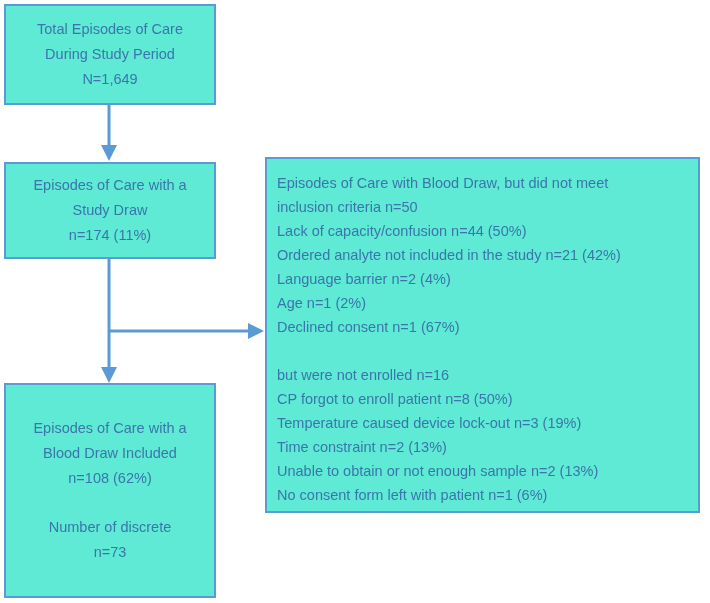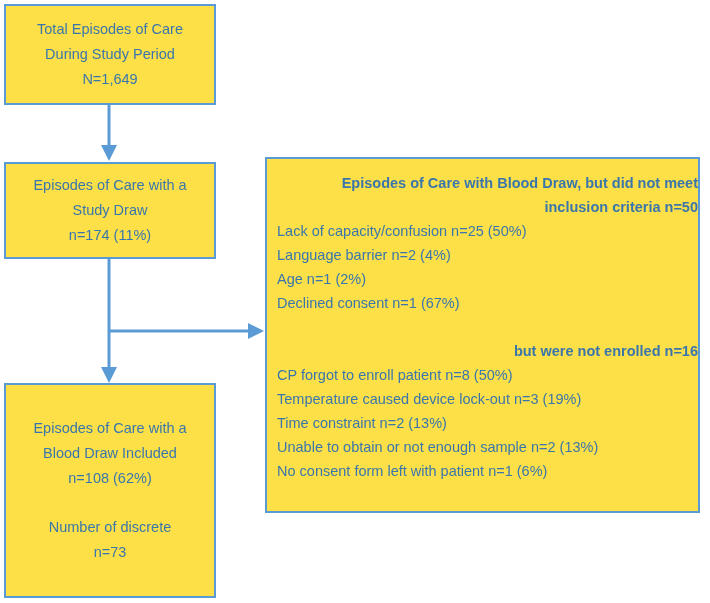--- a/index.html
+++ b/index.html
@@ -18,42 +18,41 @@
     position: absolute;
     left: 0;
     top: 0;
     width: 710px;
     height: 603px;
   }
   .node {
     position: absolute;
     box-sizing: border-box;
     border: 2px solid #5b9bd5;
-    background: #fde047;
+    background: #5eead4;
     color: #3a76ab;
   }
   .node-center {
     display: flex;
     flex-direction: column;
     align-items: center;
     justify-content: center;
     text-align: center;
   }
   .node-left {
     text-align: left;
   }
   .line {
     font-size: 14.5px;
     line-height: 24px;
     color: #3a76ab;
     white-space: nowrap;
   }
   .line.b {
-    font-weight: bold;
-    text-align: right;
+    font-weight: normal;
   }
   .line.spacer {
     height: 24px;
   }
   
   #box-total {
     left: 4px;
     top: 4px;
     width: 212px;
     height: 101px;
@@ -132,21 +131,22 @@
     <div class="line">n=108 (62%)</div>
     <div class="line spacer"></div>
     <div class="line">Number of discrete</div>
     <div class="line">n=73</div>
   </div>
 
   <div class="node node-left" id="box-excluded">
     <div>
       <div class="line b">Episodes of Care with Blood Draw, but did not meet</div>
       <div class="line b">inclusion criteria n=50</div>
-      <div class="line">Lack of capacity/confusion n=25 (50%)</div>
+      <div class="line">Lack of capacity/confusion n=44 (50%)</div>
+      <div class="line">Ordered analyte not included in the study n=21 (42%)</div>
       <div class="line">Language barrier n=2 (4%)</div>
       <div class="line">Age n=1 (2%)</div>
       <div class="line">Declined consent n=1 (67%)</div>
     </div>
     <div class="line spacer"></div>
     <div>
       <div class="line b">but were not enrolled n=16</div>
       <div class="line">CP forgot to enroll patient n=8 (50%)</div>
       <div class="line">Temperature caused device lock-out n=3 (19%)</div>
       <div class="line">Time constraint n=2 (13%)</div>

